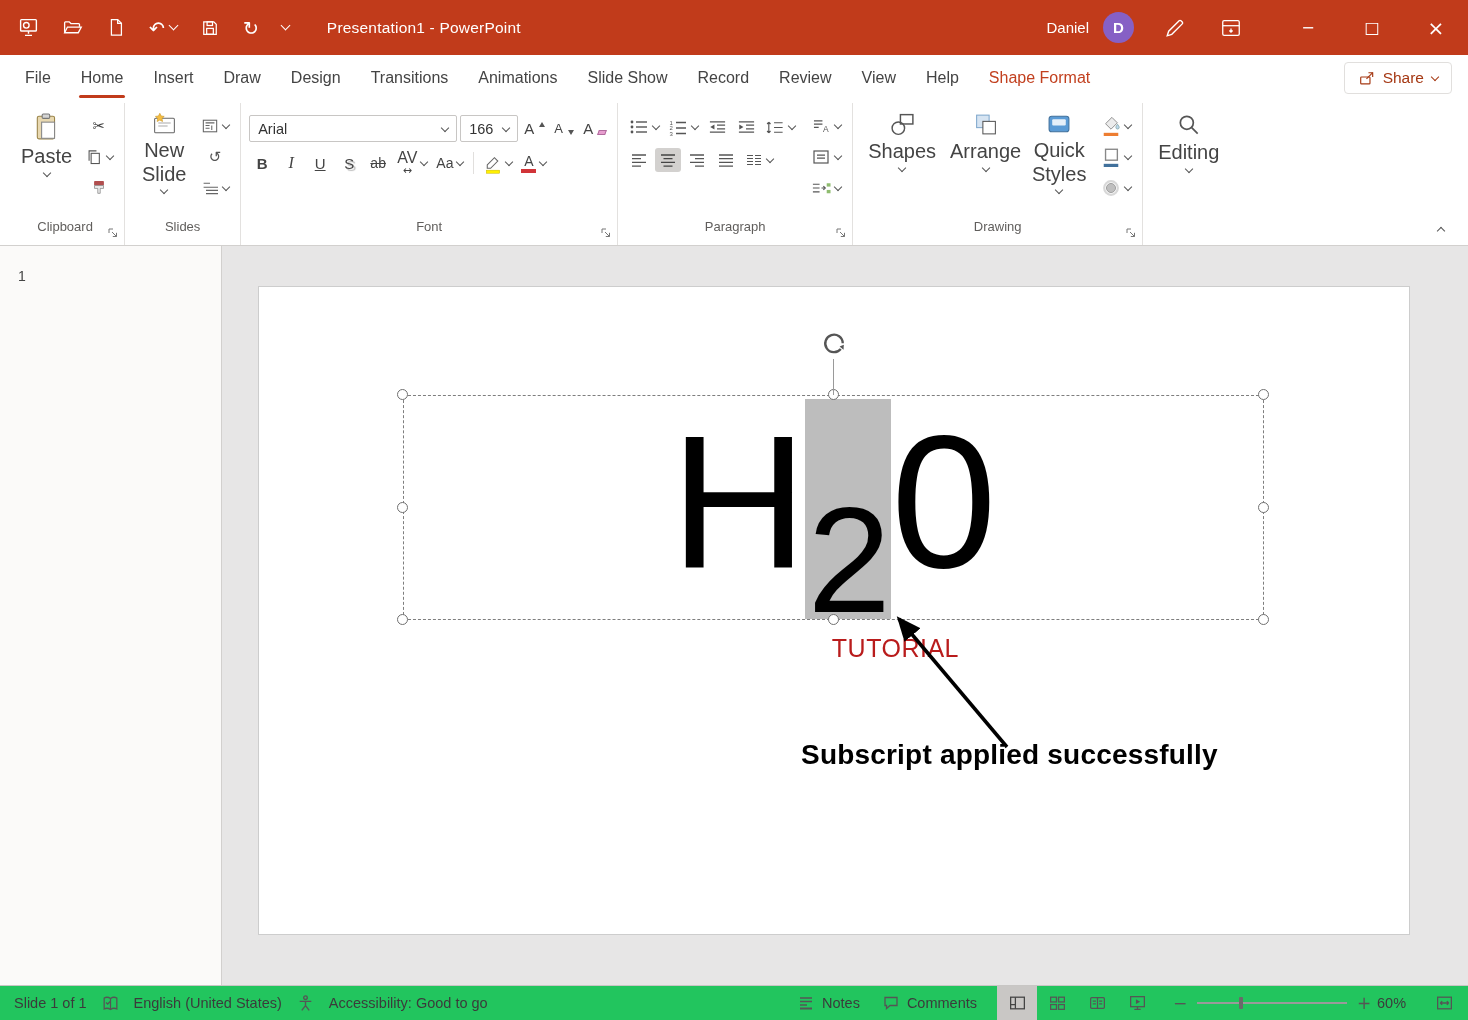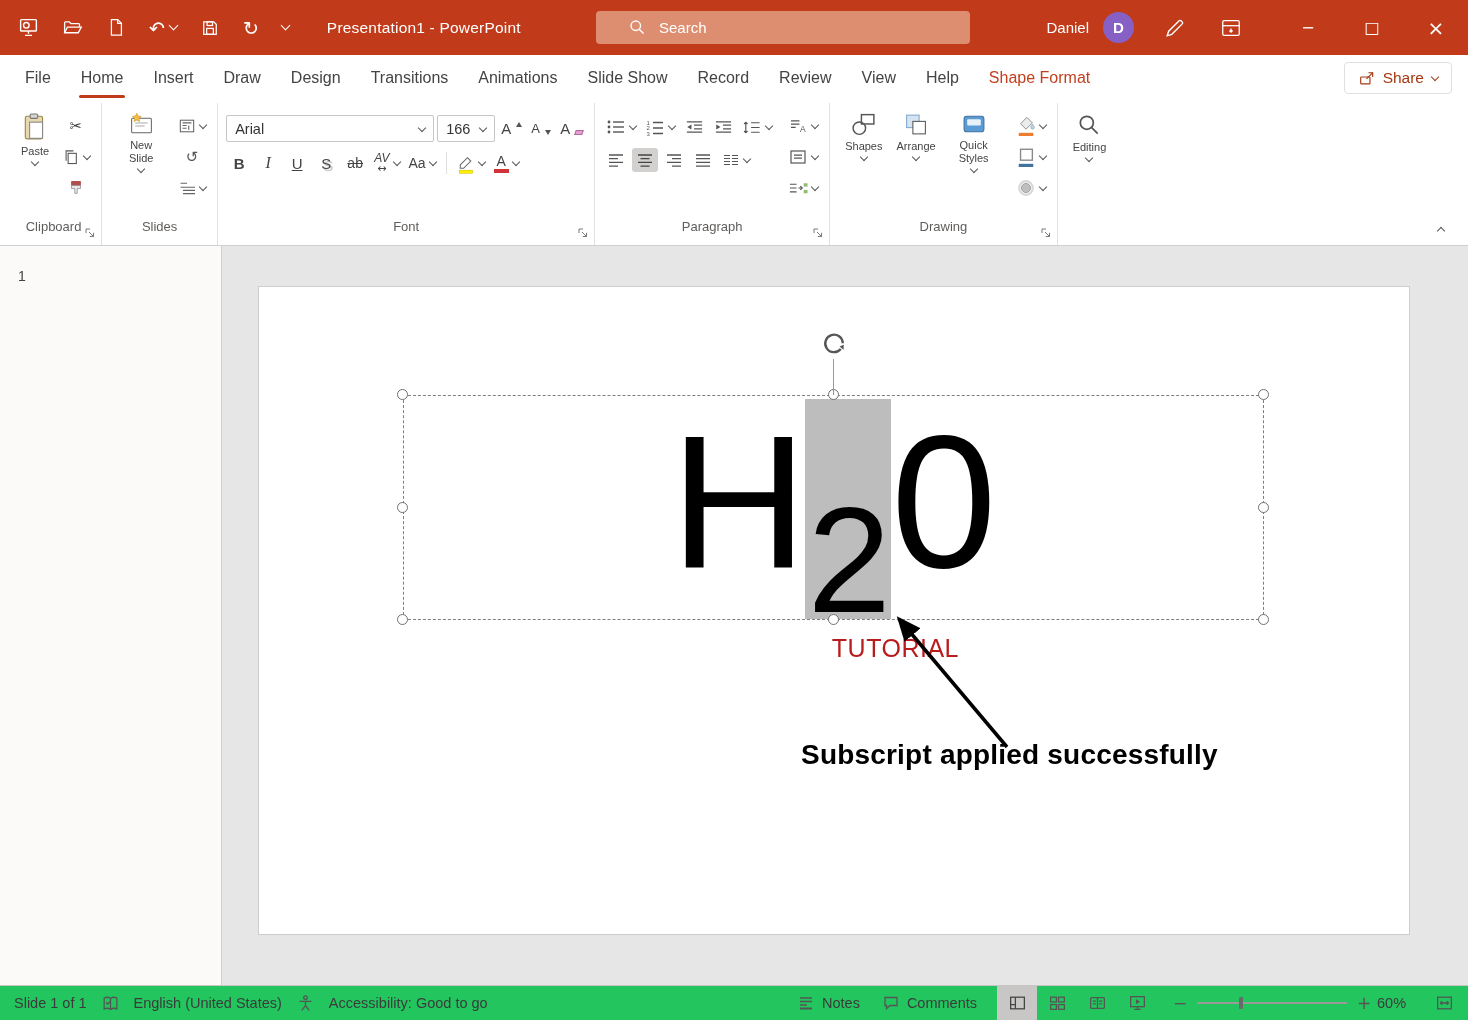--- a/index.html
+++ b/index.html
@@ -28,38 +28,38 @@
   .tab.contextual { color:#C2401F; }
   .share-btn { margin-left:auto; margin-right:16px; align-self:center; display:flex; align-items:center; gap:8px; border:1px solid #E1DFDD; border-radius:4px; padding:6px 13px; color:#A53813; font-size:15.5px; cursor:pointer; }
   .share-btn .chv { border-color:#A53813; }
 
   
   .ribbon { position:absolute; top:101px; left:0; width:100%; height:145px; background:#fff; border-bottom:1px solid #D2D0CE; display:flex; align-items:stretch; padding:2px 0 0 6px; }
   .rgroup { position:relative; display:flex; align-items:flex-start; padding:4px 8px 24px 8px; border-right:1px solid #E3E1DF; }
   .glabel { position:absolute; bottom:11px; left:0; right:0; text-align:center; font-size:13px; color:#605E5C; pointer-events:none; }
   .dlaunch { position:absolute; right:5px; bottom:6px; cursor:pointer; }
   .bigbtn { display:flex; flex-direction:column; align-items:center; gap:3px; padding:5px 7px; border-radius:3px; cursor:pointer; }
-  .bigbtn .lbl { font-size:11px; color:#444; text-align:center; line-height:1.18; }
+  .bigbtn .lbl { font-size:20px; color:#444; text-align:center; line-height:1.18; }
   .chv { width:6px; height:6px; border-right:1.4px solid #555; border-bottom:1.4px solid #555; transform:rotate(45deg); display:inline-block; flex:none; margin-top:-2px; }
   .minicol { display:flex; flex-direction:column; gap:7px; margin-top:7px; margin-left:3px; }
   .sbtn { display:flex; align-items:center; justify-content:center; gap:4px; min-width:26px; height:24px; padding:0 3px; border-radius:3px; cursor:pointer; color:#444; font-size:15px; }
   .sbtn.active { background:#D3D1CF; }
   .frow { display:flex; align-items:center; gap:3px; }
   .fcol { display:flex; flex-direction:column; gap:9px; margin-top:8px; }
   .combo { display:flex; align-items:center; justify-content:space-between; border:1px solid #C8C6C4; background:#fff; height:27px; padding:0 8px; font-size:14.5px; color:#333; border-radius:2px; cursor:pointer; }
   .combo.fname { width:208px; }
   .combo.fsize { width:58px; }
   .vdiv { width:1px; height:22px; background:#E1DFDD; margin:0 4px; }
   .fB { font-weight:700; }
   .fI { font-style:italic; font-family:"Liberation Serif", serif; font-size:16px; }
   .fU { text-decoration:underline; }
   .fS { text-shadow:2px 2px 1px #b9b9b9; }
   .fab { text-decoration:line-through; font-size:14px; }
   .stack { display:flex; flex-direction:column; align-items:center; line-height:1; }
-  .stack .t { font-size:12px; color:#444;font-style:italic; }
+  .stack .t { font-size:16px; color:#444; }
   .stack .b { font-size:11px; margin-top:-1px; color:#444; }
   .tri-up { width:0; height:0; border-left:3.5px solid transparent; border-right:3.5px solid transparent; border-bottom:5px solid #555; margin-left:1px; margin-top:-8px; }
   .tri-dn { width:0; height:0; border-left:3.5px solid transparent; border-right:3.5px solid transparent; border-top:5px solid #555; margin-left:1px; margin-top:8px; }
   .eraser { width:8px; height:5px; background:#E79ECF; border:1px solid #b06a9d; transform:skewX(-20deg); margin-left:1px; margin-top:8px; }
   .colstack { display:flex; flex-direction:column; align-items:center; line-height:1; }
   .colstack .a { font-size:14px; color:#444; }
   .cbar { width:15px; height:4px; margin-top:1px; }
   .collapse-btn { position:absolute; right:14px; bottom:6px; width:26px; height:20px; display:flex; align-items:center; justify-content:center; cursor:pointer; }
   .chv.up { transform:rotate(-135deg); margin-top:4px; }
 
@@ -124,27 +124,20 @@
       </span>
     <svg width="20" height="20" viewBox="0 0 24 24" fill="none" stroke="#fff" stroke-width="1.5">
         <path d="M4.5 4.5h12l3 3v12h-15z"></path>
         <rect x="8" y="12.5" width="8" height="7"></rect>
         <rect x="8.5" y="4.5" width="6.5" height="4.5"></rect>
       </svg>
     <span class="glyph">↻</span>
     <span class="chvw"></span>
   </div>
   <div class="tb-title">Presentation1 - PowerPoint</div>
-  <div class="tb-search">
-    <svg width="19" height="19" viewBox="0 0 22 22">
-        <circle cx="9" cy="9" r="5.5" stroke="#fff" stroke-width="1.6" fill="none"></circle>
-        <path d="M13.2 13.2L18 18" stroke="#fff" stroke-width="1.6"></path>
-      </svg>
-    <span>Search</span>
-  </div>
   <div class="tb-right">
     <span class="tb-user">Daniel</span>
     <div class="avatar">D</div>
     <svg class="tb-ico" width="22" height="22" viewBox="0 0 24 24">
         <path d="M3.5 20.5l1.6-5L16.5 4.1a1.4 1.4 0 0 1 2 0l1.4 1.4a1.4 1.4 0 0 1 0 2L8.5 18.9z" stroke="#fff" fill="none" stroke-width="1.5"></path>
       </svg>
     <svg class="tb-ico" width="22" height="22" viewBox="0 0 24 24">
         <rect x="3" y="4" width="18" height="16" rx="1.5" stroke="#fff" fill="none" stroke-width="1.4"></rect>
         <path d="M3 9.5h18" stroke="#fff" stroke-width="1.4"></path>
         <path d="M12 12.5v4M10.2 14.8L12 16.6l1.8-1.8" stroke="#fff" fill="none" stroke-width="1.4"></path>

